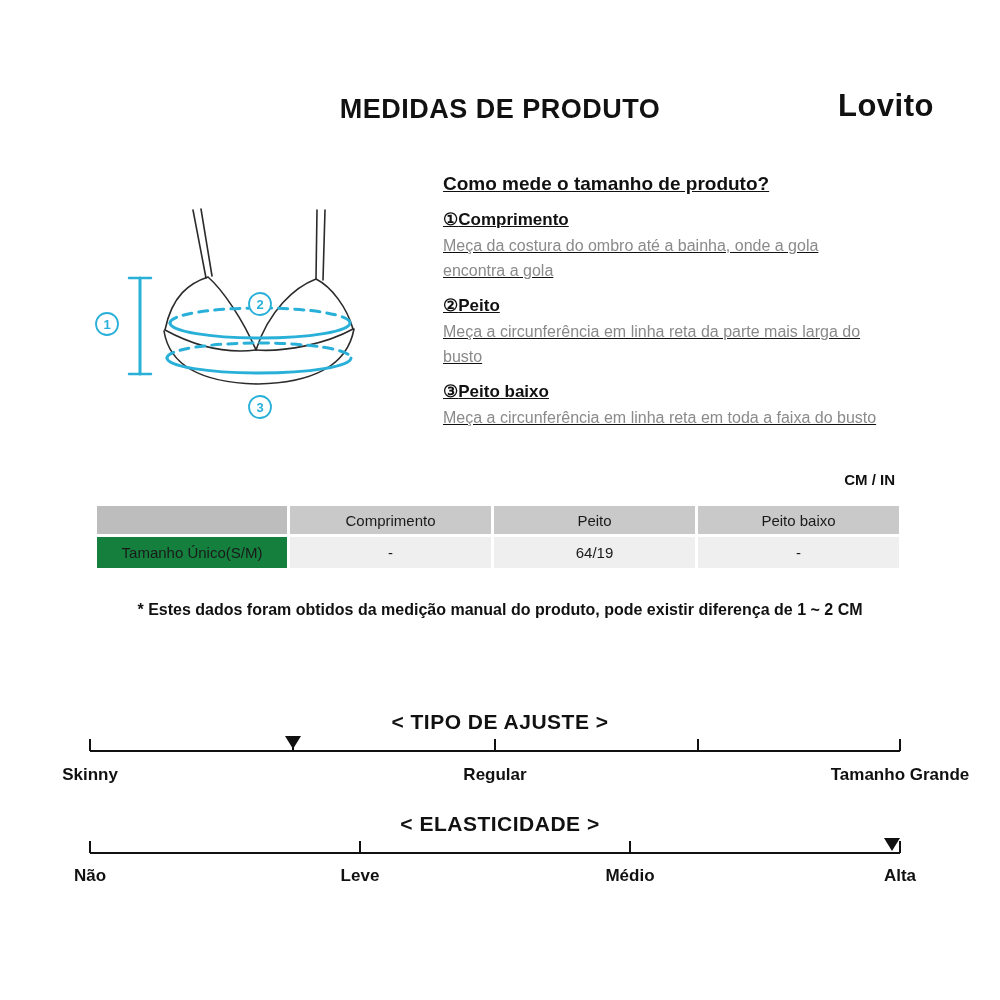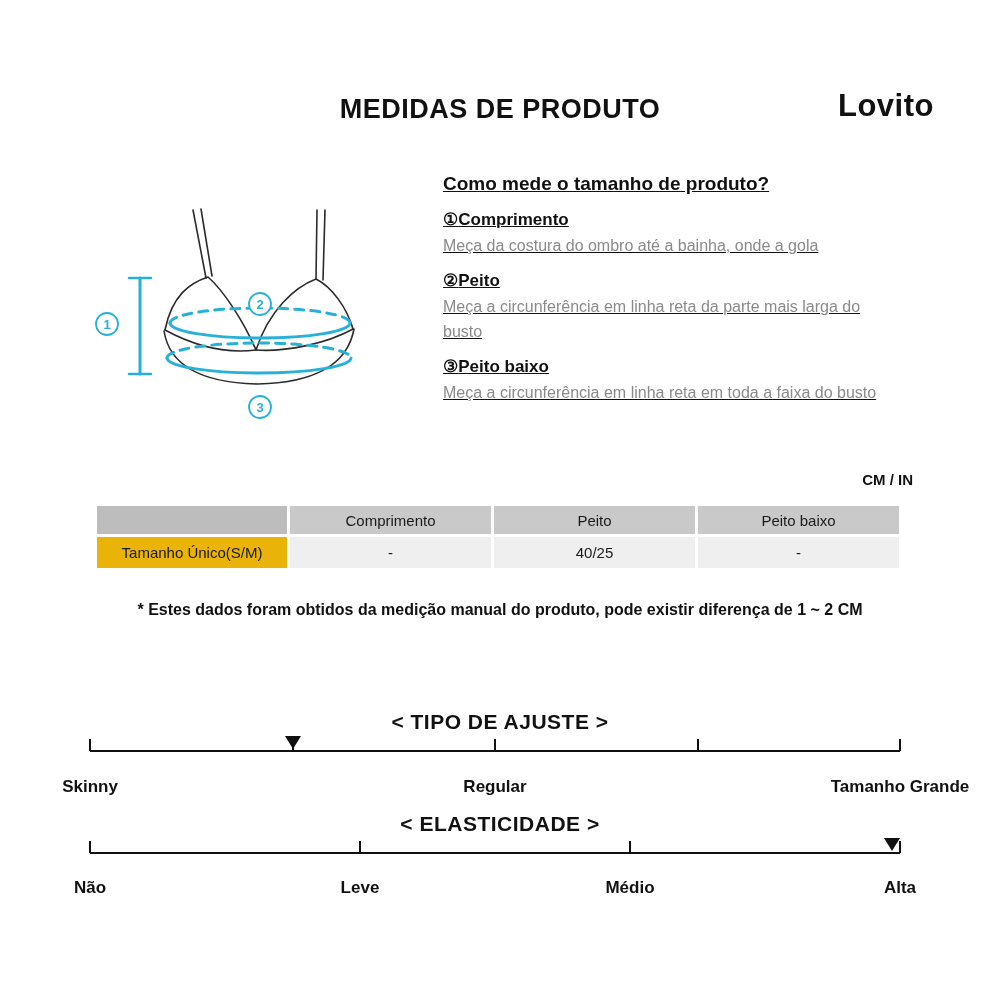--- a/index.html
+++ b/index.html
@@ -14,38 +14,38 @@
   }
   .brand {
     position:absolute; top:88px; right:66px;
     font-size:31px; font-weight:bold; letter-spacing:0.5px;text-align:center;
   }
   .diagram { position:absolute; left:60px; top:192px; }
   .guide-text { position:absolute; left:443px; top:173px; width:472px;text-decoration:underline; }
   .guide-heading { font-size:19px; font-weight:bold; margin-bottom:12px; }
   .g-label { font-size:17px; font-weight:bold; margin-top:10px; line-height:26px; }
   .g-line { font-size:16px; color:#8a8a8a; line-height:25px; }
-  .units { position:absolute; top:471px; right:87px; font-size:15px; font-weight:bold; }
+  .units { position:absolute; top:471px; right:105px; font-size:15px; font-weight:bold; }
   .size-table { position:absolute; left:94px; top:503px; border-collapse:separate; border-spacing:3px; }
   .size-table th, .size-table td { text-align:center; font-size:15px; padding:0 8px; font-weight:normal; color:#1a1a1a; }
   .size-table th { background:#c9c9c9; height:28px; width:201px; }
   .size-table th.corner { background:#bdbdbd; width:190px; }
   .size-table td { background:#efefef; height:31px; }
-  .size-table td.rowlabel { background:#eab308; }
+  .size-table td.rowlabel { background:#15803d; }
   .note { position:absolute; top:601px; left:0; width:100%; text-align:center; font-size:16px; font-weight:bold; }
   .scale-title { position:absolute; left:0; width:100%; text-align:center; font-size:21px; font-weight:bold; letter-spacing:0.5px; }
   .track { position:absolute; left:90px; width:810px; height:13px; border-bottom:2px solid #111; }
   .tick { position:absolute; bottom:-1px; width:2px; height:12px; background:#111; transform:translateX(-50%); }
   .marker {
     position:absolute; bottom:1px; width:0; height:0;
     border-left:8px solid transparent; border-right:8px solid transparent;
     border-top:13px solid #111; transform:translateX(-50%);
   }
   .labels { position:absolute; left:90px; width:810px; height:24px; }
-  .slabel { position:absolute; top:12px; font-size:17px; font-weight:bold; white-space:nowrap; transform:translateX(-50%); }
+  .slabel { position:absolute; top:0; font-size:17px; font-weight:bold; white-space:nowrap; transform:translateX(-50%); }
 </style>
 </head>
 <body>
 
 <div class="page">
 
   <div class="title">MEDIDAS DE PRODUTO</div>
   <div class="brand">Lovito</div>
 
   <svg class="diagram" width="380" height="270" viewBox="0 0 380 270">
@@ -85,20 +85,21 @@
       <text x="200" y="219.5" text-anchor="middle" font-size="13" font-weight="bold" fill="#29b0d8">3</text>
     </g>
   </svg>
 
   <div class="guide-text">
     <div class="guide-heading">Como mede o tamanho de produto?</div>
 
     <div>
       <div class="g-label"><span>①</span><span>Comprimento</span></div>
       <div class="g-line">Meça da costura do ombro até a bainha, onde a gola</div>
+      <div class="g-line">encontra a gola</div>
     </div>
 
     <div>
       <div class="g-label"><span>②</span><span>Peito</span></div>
       <div class="g-line">Meça a circunferência em linha reta da parte mais larga do</div>
       <div class="g-line">busto</div>
     </div>
 
     <div>
       <div class="g-label"><span>③</span><span>Peito baixo</span></div>
@@ -112,21 +113,21 @@
     <tbody>
         <tr>
       <th class="corner"></th>
       <th>Comprimento</th>
       <th>Peito</th>
       <th>Peito baixo</th>
     </tr>
     <tr>
       <td class="rowlabel">Tamanho Único(S/M)</td>
       <td>-</td>
-      <td>40/25</td>
+      <td>64/19</td>
       <td>-</td>
     </tr>
   </tbody>
     </table>
 
   <div class="note">* Estes dados foram obtidos da medição manual do produto, pode existir diferença de 1 ~ 2 CM</div>
 
   <div>
     <div class="scale-title" style="top:710px">&lt; TIPO DE AJUSTE &gt;</div>
     <div class="track" style="top:739px">

